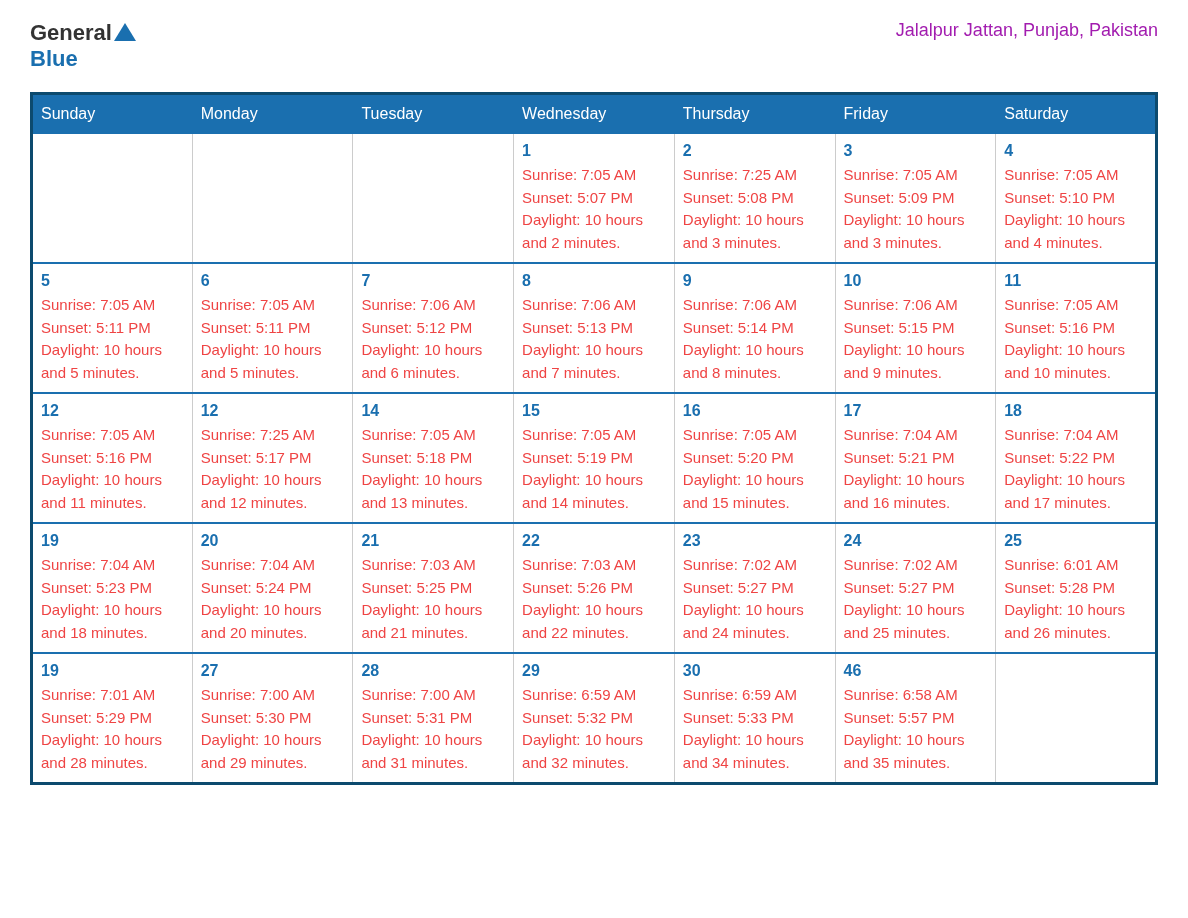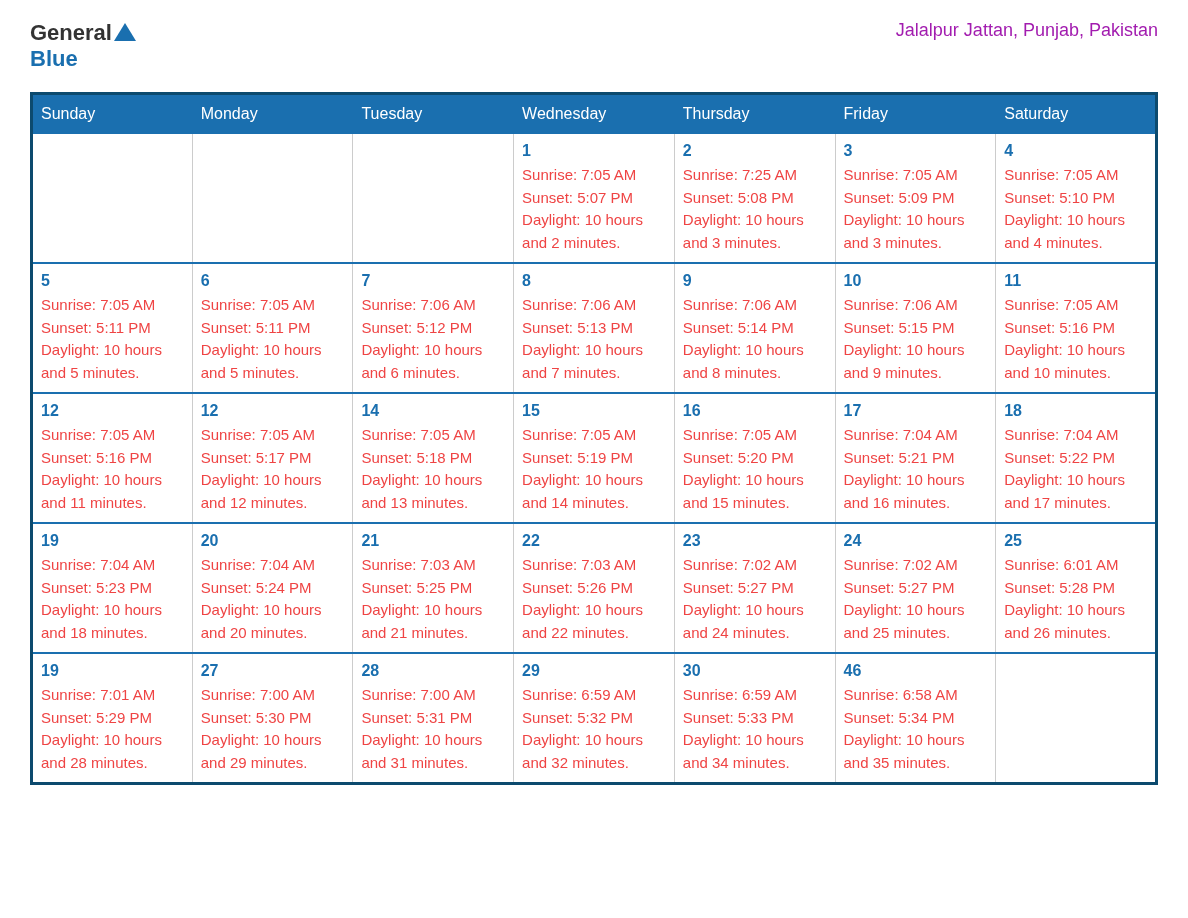--- a/index.html
+++ b/index.html
@@ -202,21 +202,21 @@
       <tr>
         <td>
           <span class="day-number">12</span>
           <div class="day-info">Sunrise: 7:05 AM
 Sunset: 5:16 PM
 Daylight: 10 hours
 and 11 minutes.</div>
         </td>
         <td>
           <span class="day-number">12</span>
-          <div class="day-info">Sunrise: 7:05 AM
+          <div class="day-info">Sunrise: 7:25 AM
 Sunset: 5:17 PM
 Daylight: 10 hours
 and 12 minutes.</div>
         </td>
         <td>
           <span class="day-number">14</span>
           <div class="day-info">Sunrise: 7:05 AM
 Sunset: 5:18 PM
 Daylight: 10 hours
 and 13 minutes.</div>
@@ -333,20 +333,20 @@
         <td>
           <span class="day-number">30</span>
           <div class="day-info">Sunrise: 6:59 AM
 Sunset: 5:33 PM
 Daylight: 10 hours
 and 34 minutes.</div>
         </td>
         <td>
           <span class="day-number">46</span>
           <div class="day-info">Sunrise: 6:58 AM
-Sunset: 5:34 PM
+Sunset: 5:57 PM
 Daylight: 10 hours
 and 35 minutes.</div>
         </td>
         <td class="empty-cell"></td>
       </tr>
     </tbody>
 </table>
 
 </body></html>

